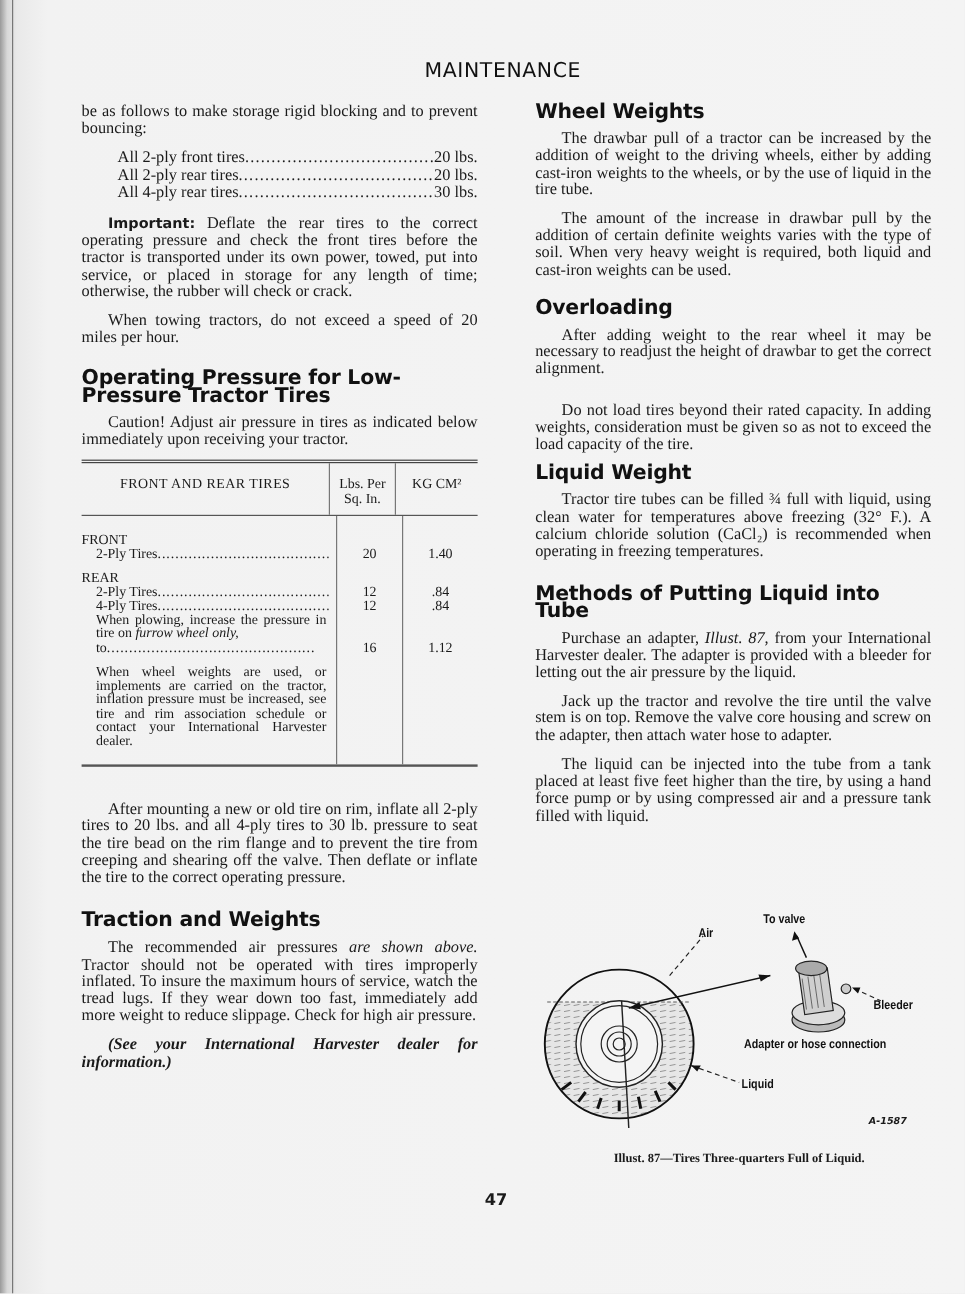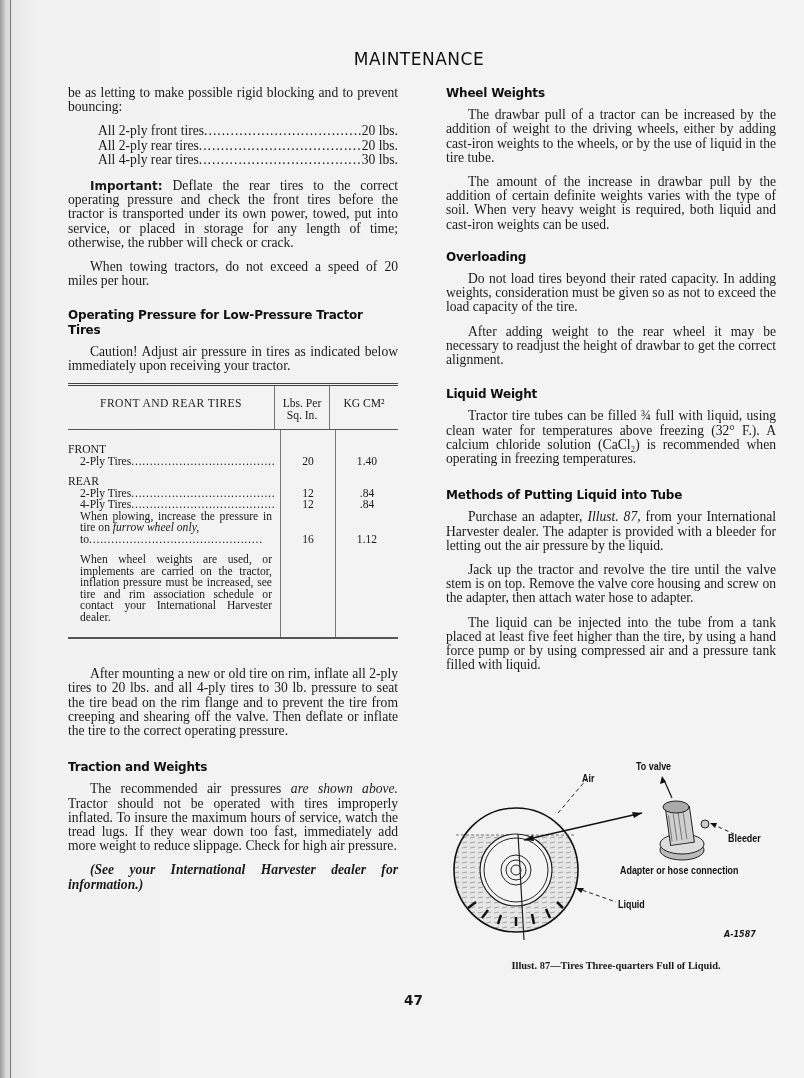--- a/index.html
+++ b/index.html
@@ -17,21 +17,21 @@
   .header {
     position:absolute; top:49px; left:0; width:838px; text-align:center;
     font-family:"DejaVu Sans", sans-serif; font-size:17px; letter-spacing:0.5px; font-weight:500; color:#111;
   }
   .col { position:absolute; font-size:13.6px; line-height:14.2px; }
   .col-left { left:68px; top:86px; width:330px; }
   .col-right { left:446px; top:86px; width:330px; }
   p { margin:0 0 10px 0; text-align:justify; text-indent:22px; }
   p.noindent { text-indent:0; }
   h2 {
-    font-family:"DejaVu Sans", sans-serif; font-weight:600; font-size:12px; margin:0 0 8px 0; color:#111; letter-spacing:-0.2px;
+    font-family:"DejaVu Sans", sans-serif; font-weight:600; font-size:17px; margin:0 0 8px 0; color:#111; letter-spacing:-0.2px;
   }
   .spec-list { margin:0 0 12px 30px; }
   .spec-row { display:flex;align-items:center; }
   .spec-row .lbl { white-space:nowrap; }
   .spec-row .dots { flex:1; overflow:hidden; white-space:nowrap; }
   .spec-row .dots::after { content:"............................................."; letter-spacing:1px; }
   .spec-row .val { white-space:nowrap; }
   .important-label { font-family:"DejaVu Sans", sans-serif; font-size:12px; font-weight:600; }
   em { font-style:italic; }
   
@@ -61,21 +61,21 @@
 </style>
 </head>
 <body>
 
 <div class="page">
   <div class="gutter-line"></div>
 
   <div class="header">MAINTENANCE</div>
 
   <div class="col col-left">
-    <p class="noindent">be as letting to make possible rigid blocking and to prevent bouncing:</p>
+    <p class="noindent">be as follows to make storage rigid blocking and to prevent bouncing:</p>
 
     <div class="spec-list">
       <div class="spec-row">
         <span class="lbl">All 2-ply front tires</span>
           <span class="dots"></span>
           <span class="val">20 lbs.</span>
       </div>
       <div class="spec-row">
         <span class="lbl">All 2-ply rear tires</span>
           <span class="dots"></span>
@@ -165,22 +165,22 @@
     </p>
     <p><em style="font-weight:600;">(See your International Harvester dealer for information.)</em></p>
   </div>
 
   <div class="col col-right">
     <h2>Wheel Weights</h2>
     <p>The drawbar pull of a tractor can be increased by the addition of weight to the driving wheels, either by adding cast-iron weights to the wheels, or by the use of liquid in the tire tube.</p>
     <p style="margin-bottom:18px;">The amount of the increase in drawbar pull by the addition of certain definite weights varies with the type of soil.  When very heavy weight is required, both liquid and cast-iron weights can be used.</p>
 
     <h2>Overloading</h2>
+    <p style="margin-bottom:20px;">After adding weight to the rear wheel it may be necessary to readjust the height of drawbar to get the correct alignment.</p>
     <p>Do not load tires beyond their rated capacity. In adding weights, consideration must be given so as not to exceed the load capacity of the tire.</p>
-    <p style="margin-bottom:20px;">After adding weight to the rear wheel it may be necessary to readjust the height of drawbar to get the correct alignment.</p>
 
     <h2>Liquid Weight</h2>
     <p style="margin-bottom:22px;">Tractor tire tubes can be filled ¾ full with liquid, using clean water for temperatures above freezing (32° F.).  A calcium chloride solution (CaCl₂) is recommended when operating in freezing temperatures.</p>
 
     <h2>Methods of Putting Liquid into Tube</h2>
     <p>
       <span>Purchase an adapter, </span><em>Illust. 87,</em><span> from your International Harvester dealer.  The adapter is provided with a bleeder for letting out the air pressure by the liquid.</span>
     </p>
     <p>Jack up the tractor and revolve the tire until the valve stem is on top.  Remove the valve core housing and screw on the adapter, then attach water hose to adapter.</p>
     <p>The liquid can be injected into the tube from a tank placed at least five feet higher than the tire, by using a hand force pump or by using compressed air and a pressure tank filled with liquid.</p>

